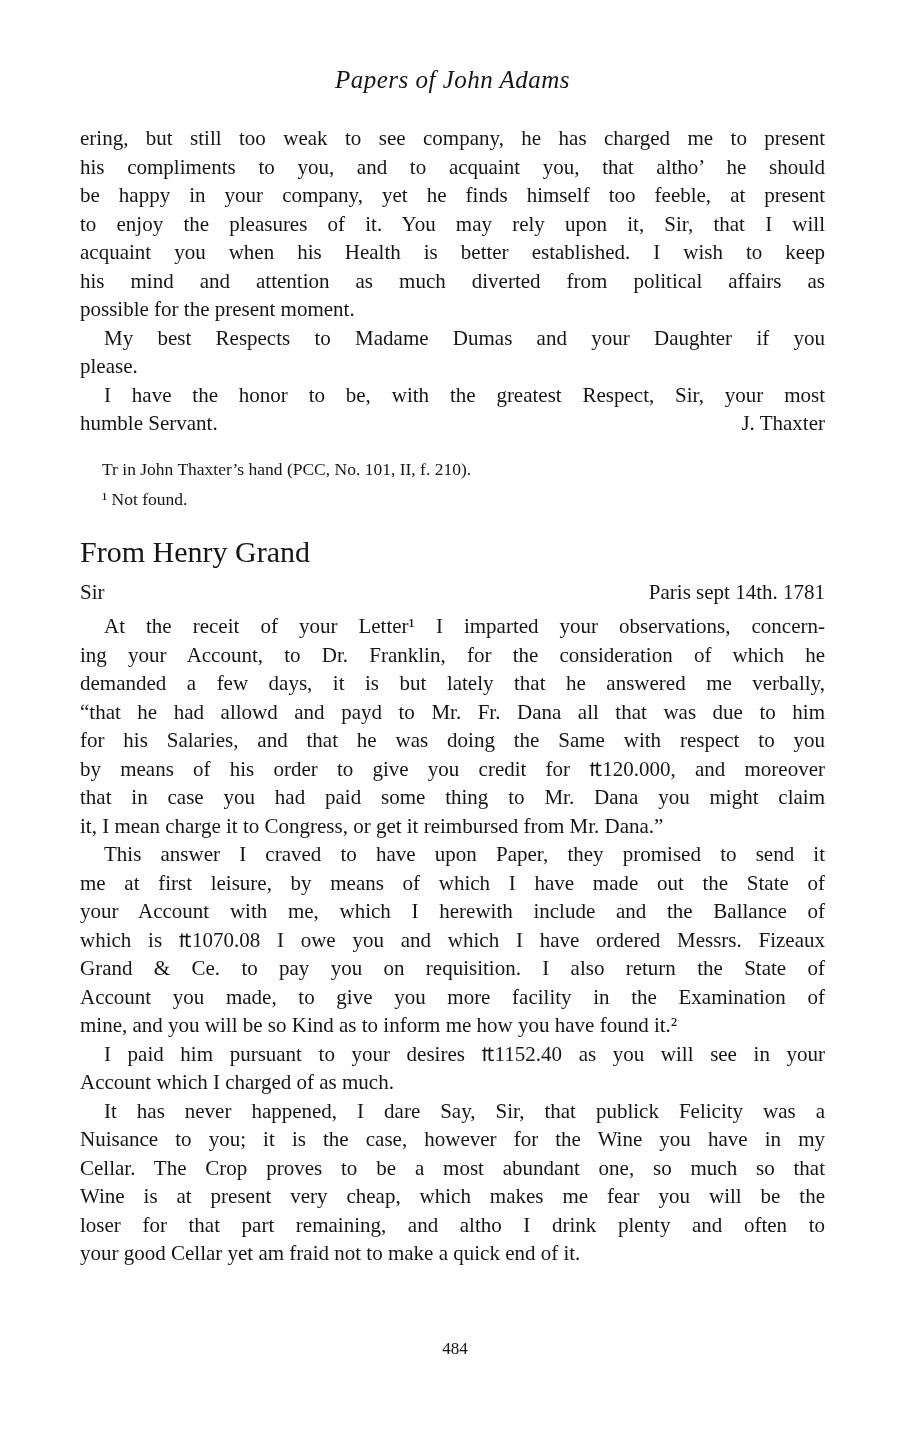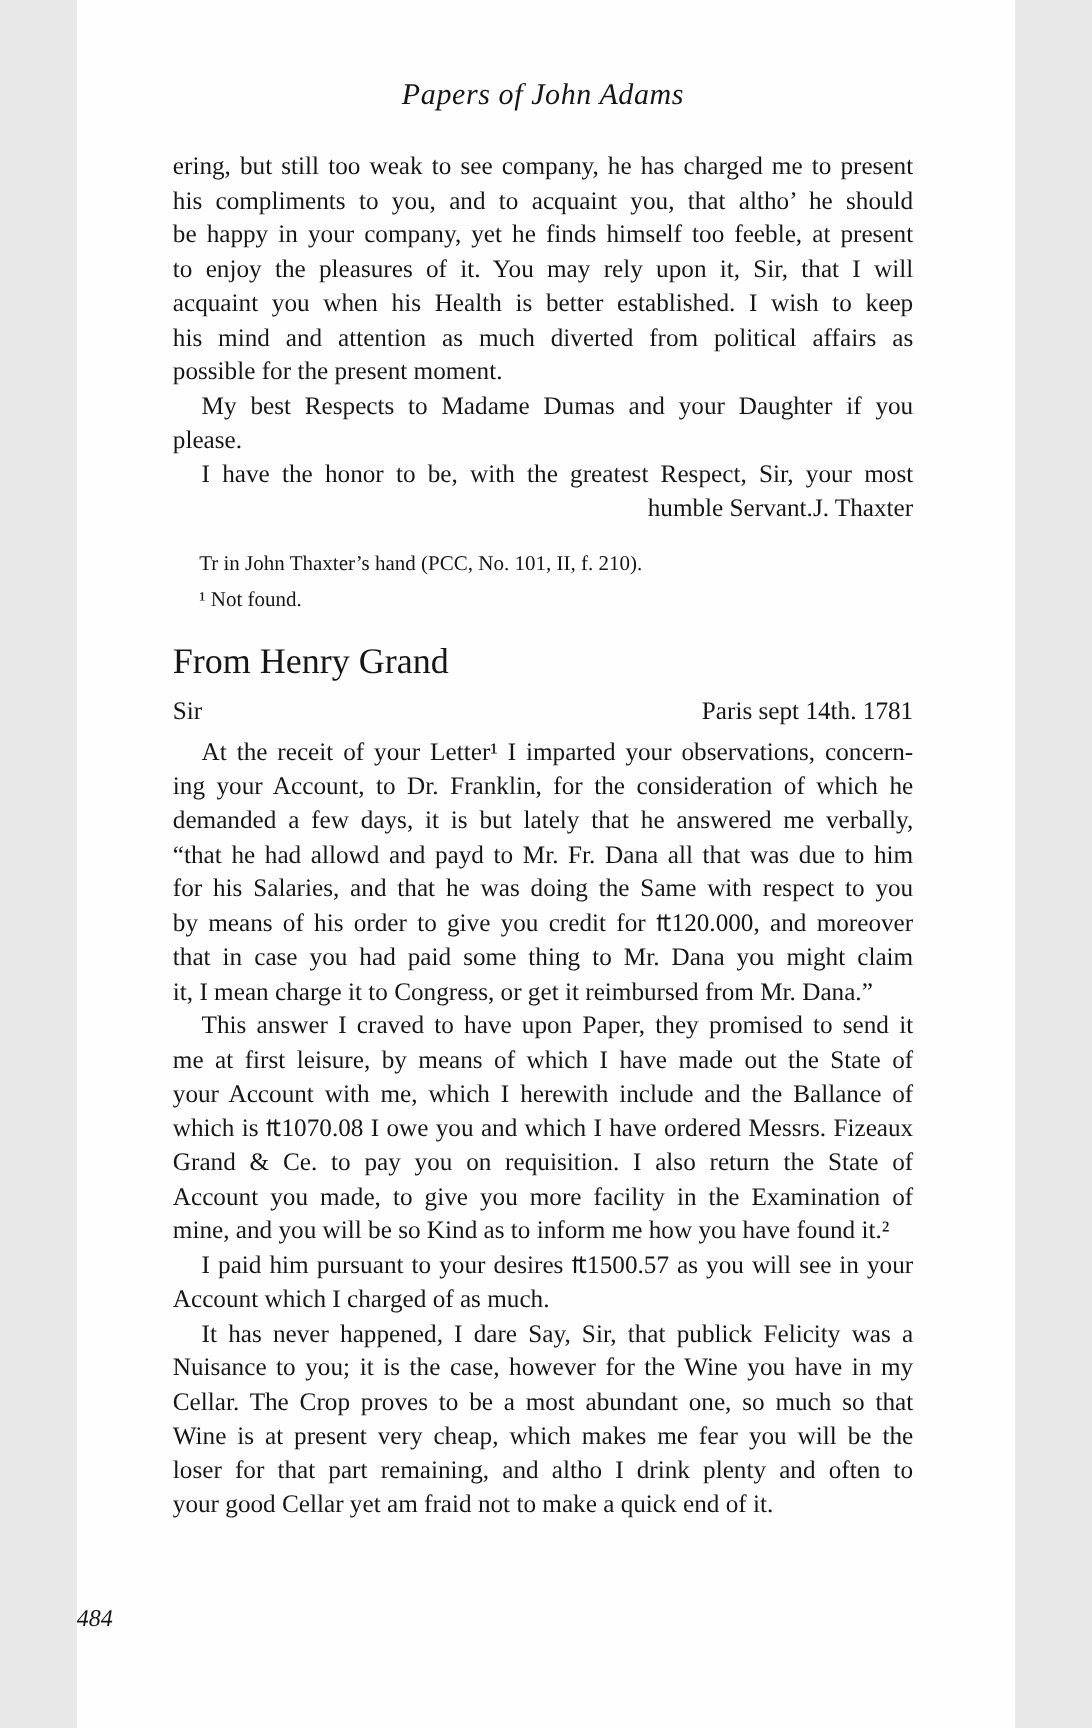--- a/index.html
+++ b/index.html
@@ -1,18 +1,18 @@
 <!DOCTYPE html>
 <html><head>
 <meta charset="utf-8">
 <style>
   html,body { margin:0; padding:0; background:#e8e8e8; }
   .page {
     position:relative;
-    width:782px; height:1440px;
+    width:910px; height:1440px;
     margin:0 auto;
     background:#fefefe;
     color:#161616;
     font-family:"Liberation Serif","DejaVu Serif","DejaVu Sans",serif;
     overflow:hidden;
     box-sizing:border-box;
   }
   .content {
     padding:64px 85px 0 80px; 
   }
@@ -28,21 +28,21 @@
   .para.indent .line:first-child { text-indent:24px; }
   .line {
     font-size:21px;
     line-height:28.5px;
     text-align:justify;
     text-align-last:justify;
   }
   .line.last { text-align:justify; text-align-last:left; }
   .line.sigline {
     display:flex;
-    justify-content:flex-end;
+    justify-content:space-between;
     text-align:left;
     text-align-last:left;
   }
   .footnotes {
     margin-top:18px;
     padding-left:22px;
     font-size:17.5px;
   }
   .fn { line-height:26px; }
   .fn2 { margin-top:4px; }
@@ -57,23 +57,23 @@
     display:flex;
     justify-content:space-between;
     font-size:21px;
     line-height:28.5px;
     margin-bottom:6px;
   }
   .page-number {
     position:absolute;
     left:0; right:0;
     bottom:76px;
-    font-size:20px;
+    text-align:center;
+    font-size:17px;
     line-height:30px;
-    font-style:italic;
   }
 </style>
 </head>
 <body>
 
 <div class="page">
   <div class="content">
 
     <div class="running-head">Papers of John Adams</div>
 
@@ -129,21 +129,21 @@
           <div class="para indent">
             <div class="line">This answer I craved to have upon Paper, they promised to send it</div>
             <div class="line">me at first leisure, by means of which I have made out the State of</div>
             <div class="line">your Account with me, which I herewith include and the Ballance of</div>
             <div class="line">which is ₶1070.08 I owe you and which I have ordered Messrs. Fizeaux</div>
             <div class="line">Grand &amp; Ce. to pay you on requisition. I also return the State of</div>
             <div class="line">Account you made, to give you more facility in the Examination of</div>
             <div class="line last">mine, and you will be so Kind as to inform me how you have found it.²</div>
           </div>
           <div class="para indent">
-            <div class="line">I paid him pursuant to your desires ₶1500.57 as you will see in your</div>
+            <div class="line">I paid him pursuant to your desires ₶1152.40 as you will see in your</div>
             <div class="line last">Account which I charged of as much.</div>
           </div>
           <div class="para indent">
             <div class="line">It has never happened, I dare Say, Sir, that publick Felicity was a</div>
             <div class="line">Nuisance to you; it is the case, however for the Wine you have in my</div>
             <div class="line">Cellar. The Crop proves to be a most abundant one, so much so that</div>
             <div class="line">Wine is at present very cheap, which makes me fear you will be the</div>
             <div class="line">loser for that part remaining, and altho I drink plenty and often to</div>
             <div class="line last">your good Cellar yet am fraid not to make a quick end of it.</div>
           </div>

